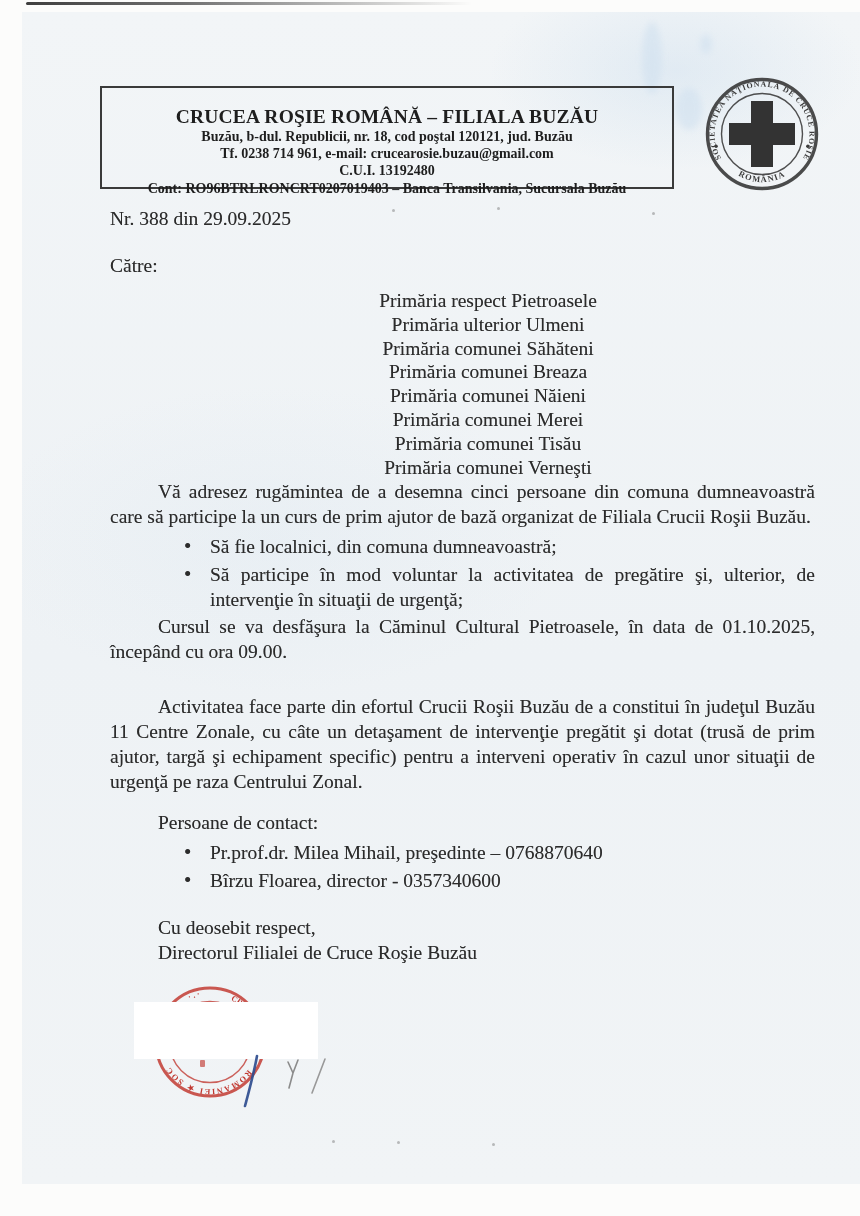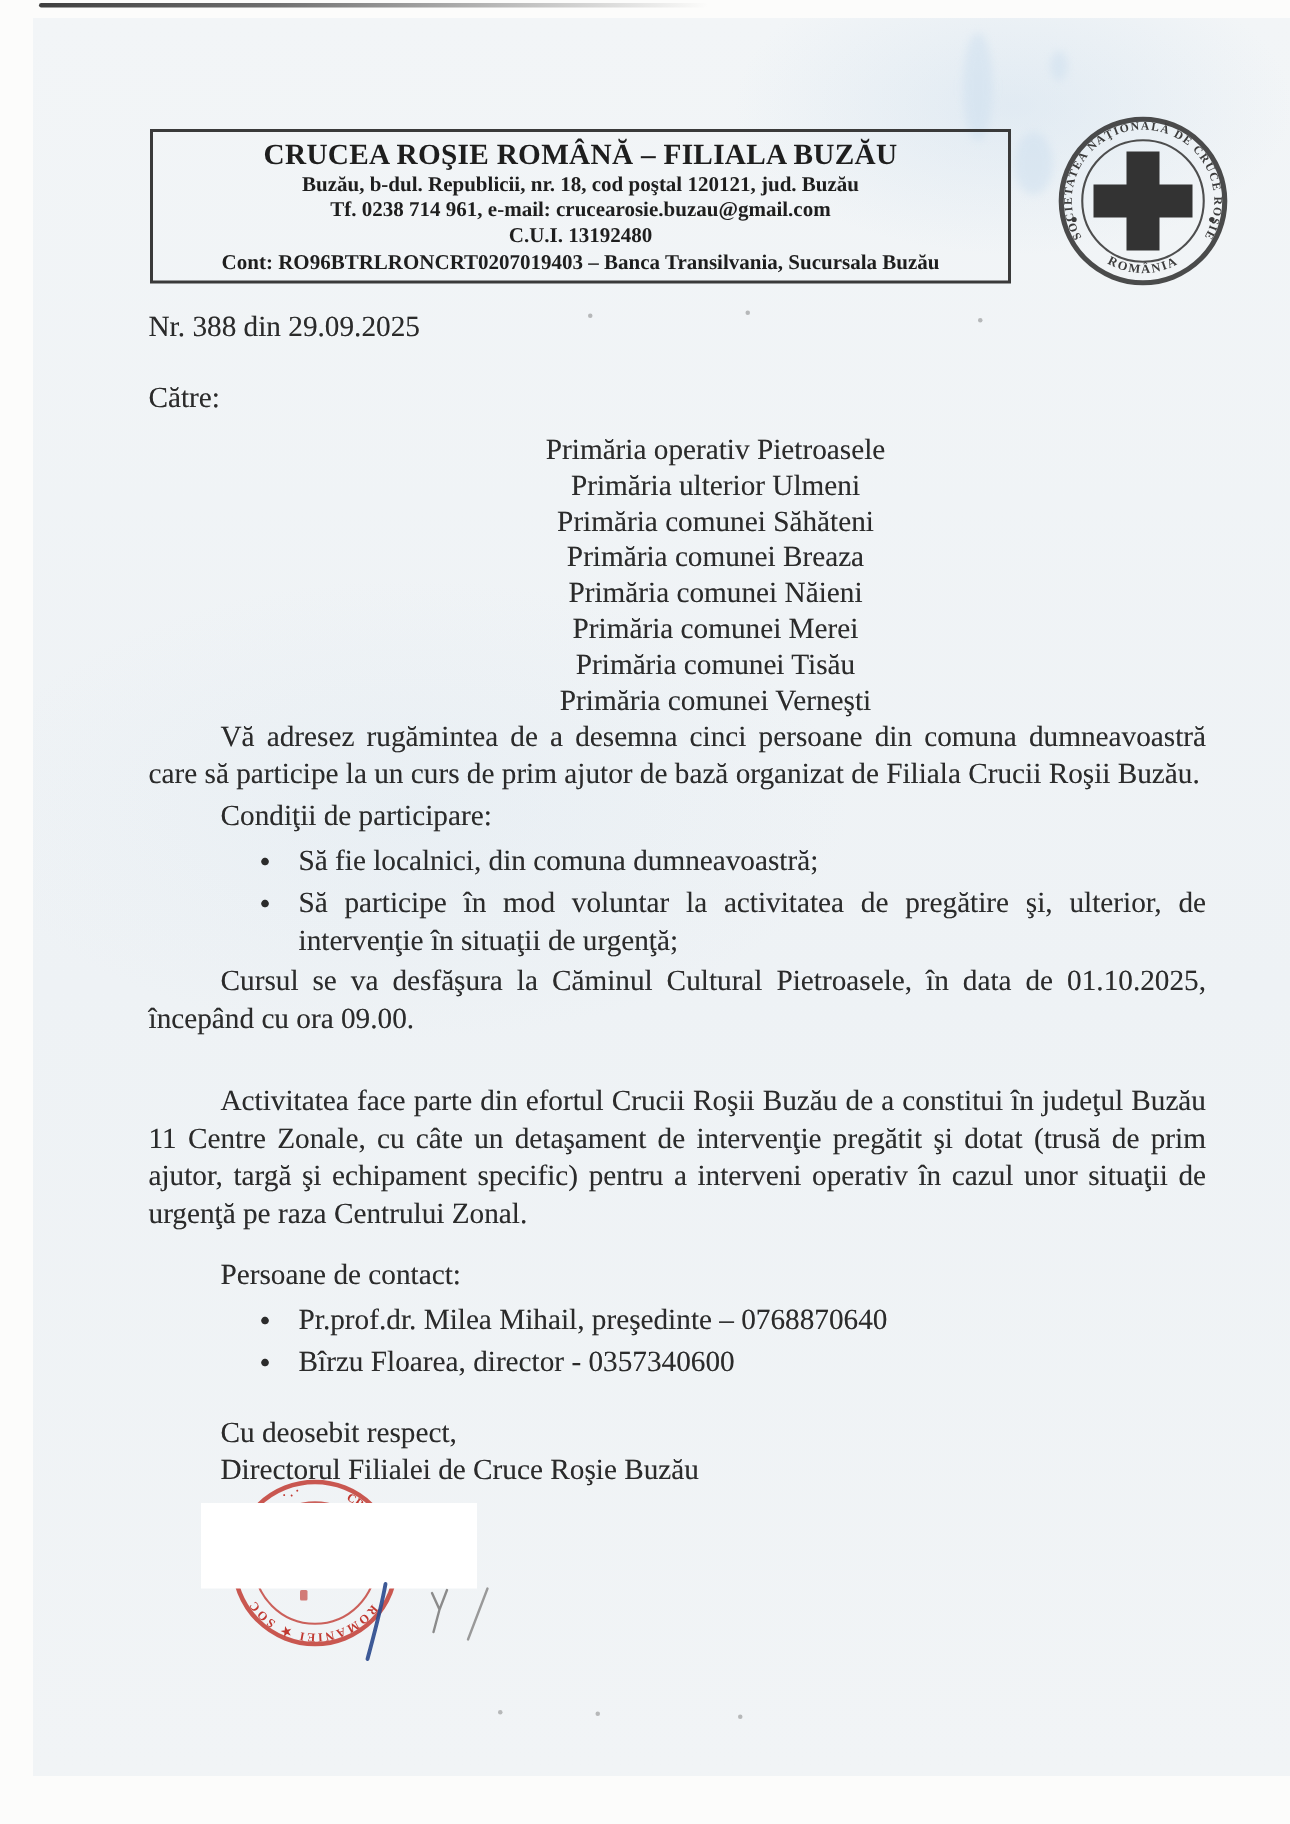--- a/index.html
+++ b/index.html
@@ -21,27 +21,27 @@
   }
   .blue-smudge{position:absolute;background:#cfe0ef;filter:blur(3px);opacity:.55;border-radius:50%;z-index:1}
   #sm1{left:642px;top:22px;width:20px;height:72px}
   #sm2{left:676px;top:88px;width:26px;height:42px}
   #sm3{left:700px;top:34px;width:12px;height:20px}
 
   .letterhead{
     position:absolute;left:100px;top:86px;width:570px;height:99px;z-index:2;
     border:2px solid #3a3a3a;text-align:center;color:#1e1e1e;
   }
-  .lh-title{margin-top:5px;font-size:19.5px;font-weight:bold;letter-spacing:.2px}
+  .lh-title{margin-top:18px;font-size:19.5px;font-weight:bold;letter-spacing:.2px}
   .lh-line{font-size:14px;font-weight:bold;line-height:17.2px}
 
   .logo{position:absolute;left:698px;top:70px;z-index:2}
 
   .content{
-    position:absolute;left:99px;top:206px;width:705px;z-index:2;
+    position:absolute;left:110px;top:206px;width:705px;z-index:2;
     font-size:19.5px;line-height:25px;color:#2b2b2b;
     text-shadow:0 0 .4px rgba(43,43,43,.4);
   }
   .salutation{margin-top:22px}
   .recipients{margin-top:11px;margin-left:51px;text-align:center;line-height:23.8px}
   .para{text-align:justify;text-indent:48px}
   .p-intro{}
   .subhead{padding-left:48px;margin-top:3px}
   ul.blist{list-style:none;margin:5px 0 0 0;padding:0}
   ul.blist li{position:relative;padding-left:100px;margin-top:3px;text-align:justify}
@@ -97,33 +97,32 @@
   <text font-size="8.4" font-weight="bold" fill="#3c3c3c" letter-spacing="1.2">
     <textPath href="#lb" startOffset="50%" text-anchor="middle">ROMÂNIA</textPath>
   </text>
 </svg>
 
 <div class="content">
   <div class="ref">Nr. 388 din 29.09.2025</div>
   <div class="salutation">Către:</div>
 
   <div class="recipients">
-    <div>Primăria operativ Pietroasele</div>
+    <div>Primăria respect Pietroasele</div>
     <div>Primăria ulterior Ulmeni</div>
     <div>Primăria comunei Săhăteni</div>
     <div>Primăria comunei Breaza</div>
     <div>Primăria comunei Năieni</div>
     <div>Primăria comunei Merei</div>
     <div>Primăria comunei Tisău</div>
     <div>Primăria comunei Verneşti</div>
   </div>
 
   <div class="para p-intro">Vă adresez rugămintea de a desemna cinci persoane din comuna dumneavoastră care să participe la un curs de prim ajutor de bază organizat de Filiala Crucii Roşii Buzău.</div>
 
-  <div class="subhead">Condiţii de participare:</div>
   <ul class="blist">
     <li>Să fie localnici, din comuna dumneavoastră;</li>
     <li>Să participe în mod voluntar la activitatea de pregătire şi, ulterior, de intervenţie în situaţii de urgenţă;</li>
   </ul>
 
   <div class="para p-course">Cursul se va desfăşura la Căminul Cultural Pietroasele, în data de 01.10.2025, începând cu ora 09.00.</div>
 
   <div class="para p-activity">Activitatea face parte din efortul Crucii Roşii Buzău de a constitui în judeţul Buzău 11 Centre Zonale, cu câte un detaşament de intervenţie pregătit şi dotat (trusă de prim ajutor, targă şi echipament specific) pentru a interveni operativ în cazul unor situaţii de urgenţă pe raza Centrului Zonal.</div>
 
   <div class="subhead contacts-head">Persoane de contact:</div>

